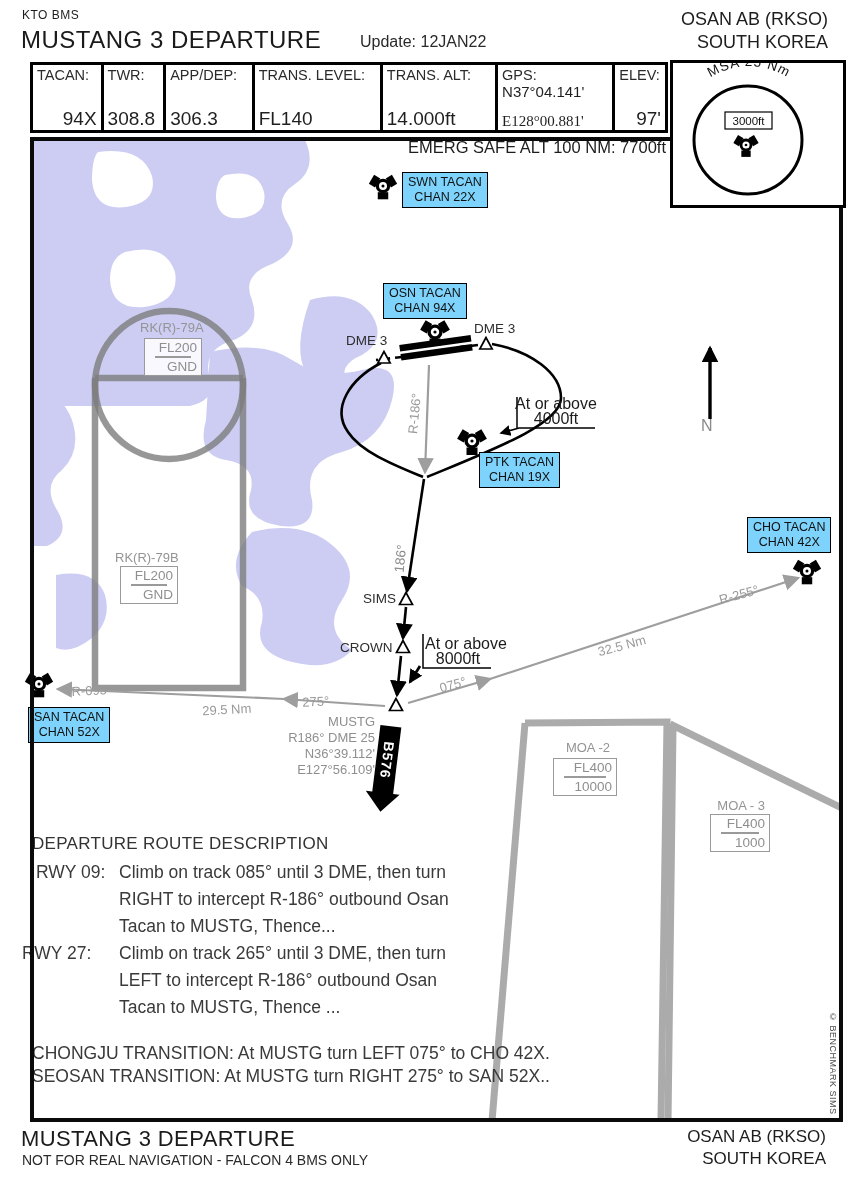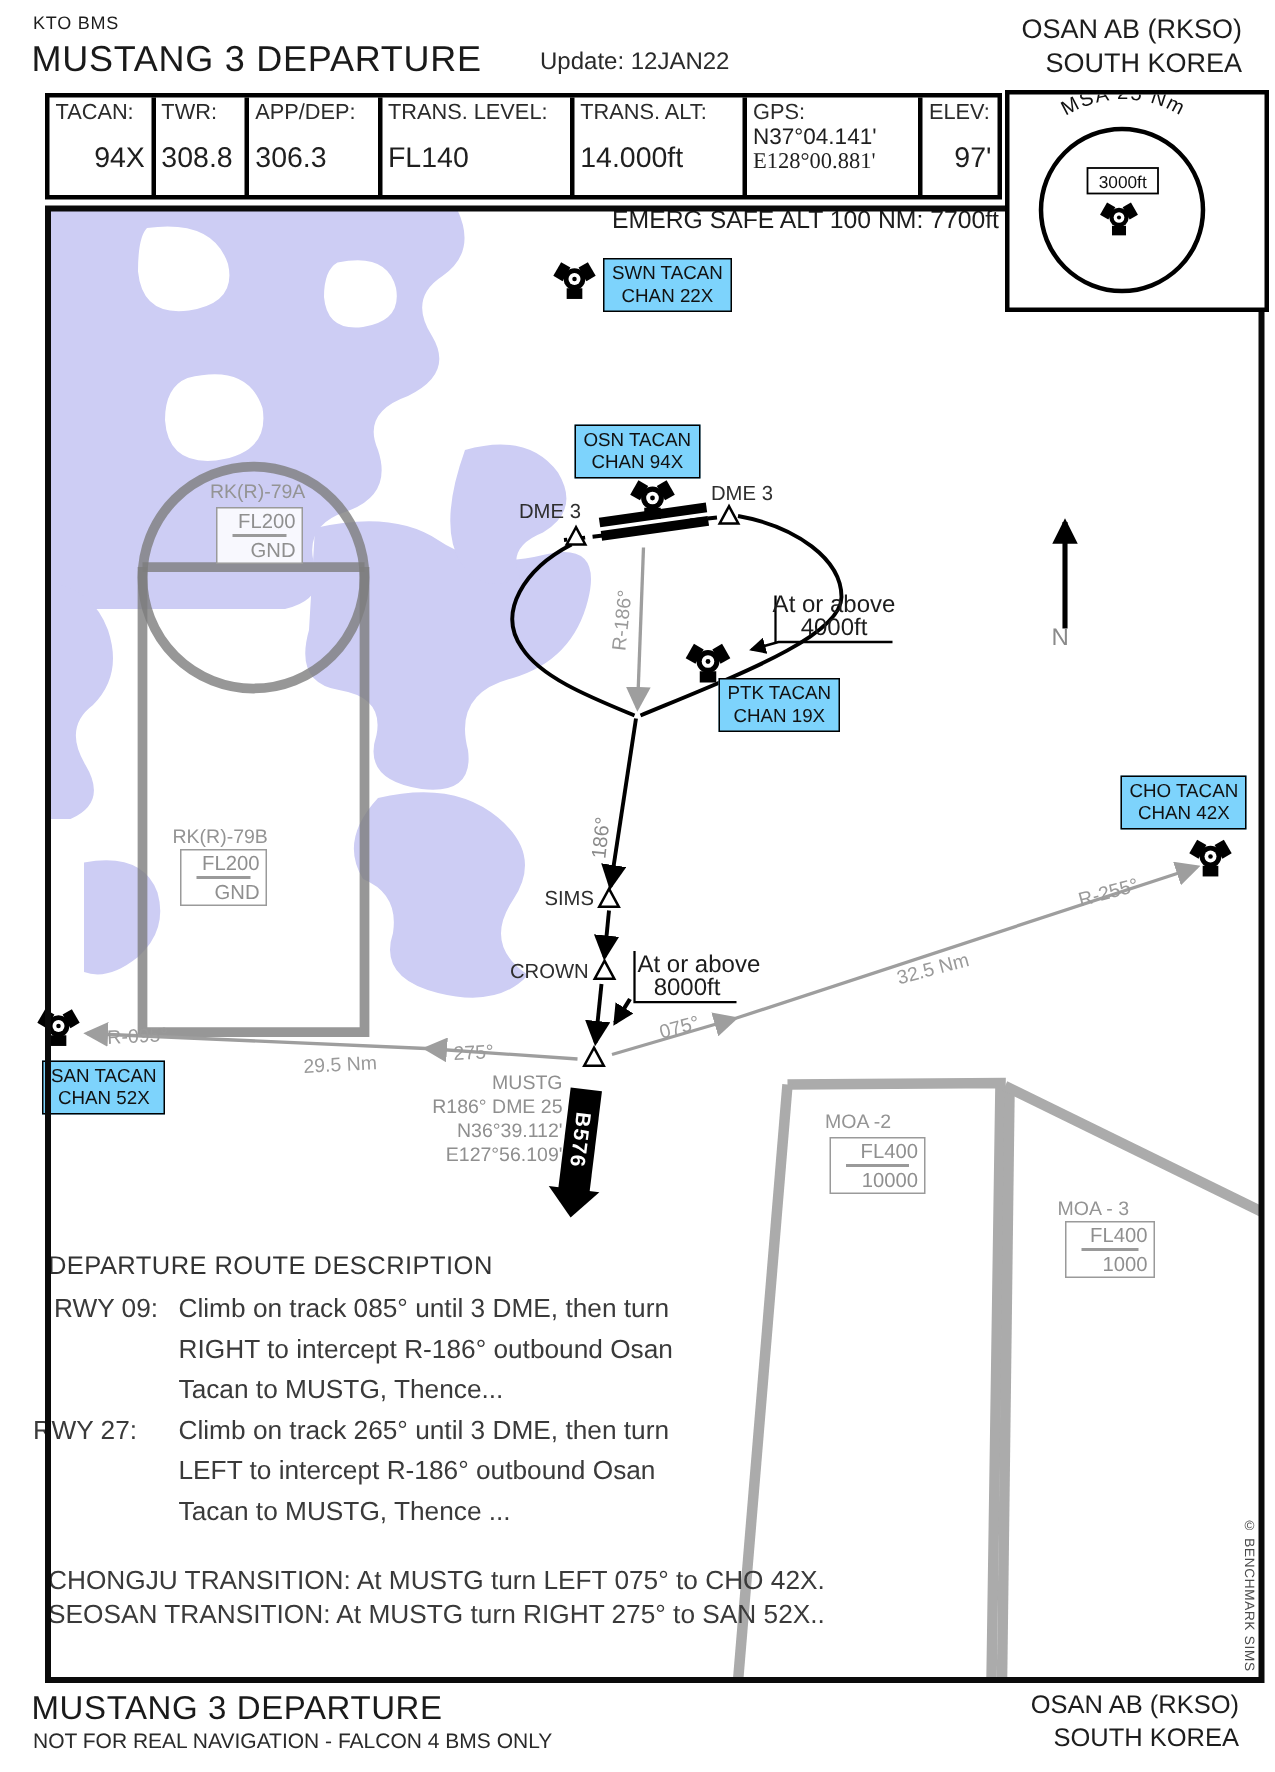--- a/index.html
+++ b/index.html
@@ -8,41 +8,41 @@
   .abs{position:absolute;}
   
   .kto{left:22px;top:8px;font-size:12px;letter-spacing:.5px;color:#1d1d1d;}
   .title{left:21px;top:26px;font-size:24px;letter-spacing:.5px;color:#1a1a1a;}
   .update{left:360px;top:33px;font-size:16px;color:#2a2a2a;}
   .hdr-right{right:22px;top:8px;text-align:right;font-size:18px;line-height:23px;color:#1d1d1d;}
   
   .info-table{left:30px;top:62px;width:638px;height:71px;border:3.5px solid #000;
               display:flex;box-sizing:border-box;background:#fff;}
   .cell{border-right:3px solid #000;box-sizing:border-box;display:flex;flex-direction:column;
-        padding:2px 4px 13px 4px;}
+        padding:2px 4px 0 4px;}
   .cell:last-child{border-right:none;}
   .cl{font-size:14.5px;color:#2b2b2b;white-space:nowrap;}
   .cv{font-size:19px;color:#1f1f1f;margin-top:auto;white-space:nowrap;}
   .cv.right{text-align:right;}
   .gps-line{font-size:15px;color:#1f1f1f;white-space:nowrap;line-height:17px;}
   .gps-line.last{margin-top:auto;font-family:Liberation Serif, serif;}
   
   .msa-box{left:670px;top:60px;width:176px;height:148px;border:3.5px solid #000;
            background:#fff;box-sizing:border-box;z-index:6;}
   
   .map-frame{left:30px;top:137px;width:813px;height:985px;border:4.5px solid #0a0a0a;
              box-sizing:border-box;z-index:5;pointer-events:none;}
   #mapsvg{left:0;top:0;z-index:2;}
   .maplabel{z-index:4;white-space:nowrap;}
   .emerg{left:370px;top:138px;width:296px;text-align:right;font-size:16.5px;color:#1d1d1d;}
   .navbox{border:1.6px solid #000;background:#7dd3fc;font-size:12.5px;line-height:15px;
           text-align:center;padding:2px 5px;color:#111;z-index:4;}
   .fixlabel{font-size:13.5px;color:#2e2e2e;}
   .notelabel{font-size:16px;color:#1c1c1c;text-align:center;line-height:15px;}
-  .areaname{font-size:13px;color:#949494;text-align:left;z-index:4;}
+  .areaname{font-size:13px;color:#949494;text-align:right;z-index:4;}
   .altbox{border:1.3px solid #9a9a9a;background:rgba(255,255,255,.85);text-align:right;
           font-size:13.5px;color:#8f8f8f;padding:1px 4px;z-index:4;}
   .altbox .sep{height:0;border-top:2px solid #9a9a9a;margin:1px 6px;}
   .mustg-block{left:285px;top:714px;width:90px;text-align:right;font-size:13px;
                line-height:16px;color:#8f8f8f;}
   .north-n{left:701px;top:417px;font-size:16px;color:#8a8a8a;}
   
   .route-title{left:32px;top:834px;font-size:17px;letter-spacing:.3px;color:#333;}
   .rt{font-size:17.5px;color:#3a3a3a;}
   .copyright{left:828px;top:1012px;height:112px;writing-mode:vertical-rl;font-size:9px;

